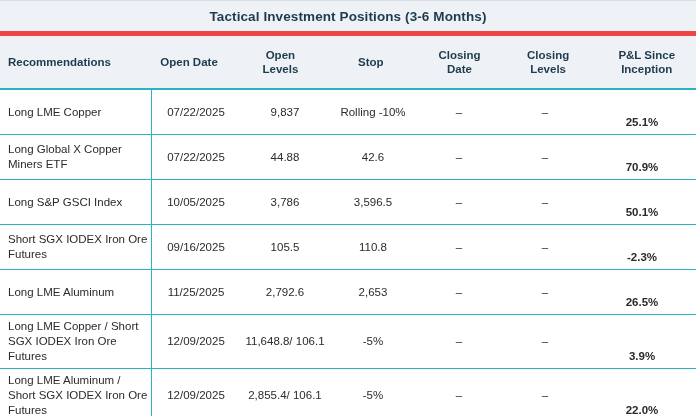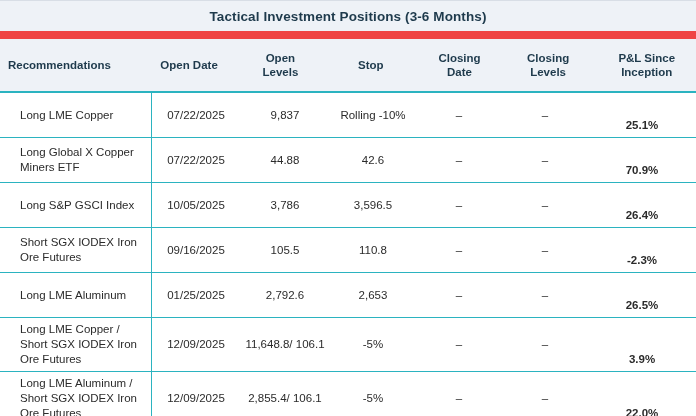--- a/index.html
+++ b/index.html
@@ -20,21 +20,21 @@
     height: 416px;
     box-sizing: border-box;
     background: #ffffff;
   }
 
   
   .title-bar {
     height: 30px;
     background: #eef2f7;
     border-top: 1px solid #d8dee6;
-    border-bottom: 8px solid #ef4444;
+    border-bottom: 5px solid #ef4444;
     display: flex;
     align-items: center;
     justify-content: center;
   }
   .title-text {
     font-size: 13.5px;
     font-weight: bold;
     color: #1e3a4c;
     letter-spacing: 0.1px;
   }
@@ -82,21 +82,21 @@
     text-align: right;
     font-size: 11.5px;
     color: #2b2b2b;
     padding: 4px 3px;
     box-sizing: border-box;
     line-height: 1.3;
   }
   .cell.name {
     justify-content: flex-start;
     text-align: left;
-    padding-left: 20px;
+    padding-left: 8px;
     border-right: 1.4px solid #2bb3c0;
   }
   .cell.pnl {
     align-items: flex-end;
     padding-bottom: 4px;
     font-weight: bold;
   }
 
   
   .c0 { width: 152px; }
@@ -166,36 +166,36 @@
     <div class="cell pnl c6">70.9%</div>
   </div>
 
   <div class="body-row">
     <div class="cell name c0">Long S&amp;P GSCI Index</div>
     <div class="cell c1">10/05/2025</div>
     <div class="cell c2">3,786</div>
     <div class="cell c3">3,596.5</div>
     <div class="cell c4">–</div>
     <div class="cell c5">–</div>
-    <div class="cell pnl c6">26.4%</div>
+    <div class="cell pnl c6">50.1%</div>
   </div>
 
   <div class="body-row">
     <div class="cell name c0">Short SGX IODEX Iron Ore Futures</div>
     <div class="cell c1">09/16/2025</div>
     <div class="cell c2">105.5</div>
     <div class="cell c3">110.8</div>
     <div class="cell c4">–</div>
     <div class="cell c5">–</div>
     <div class="cell pnl c6">-2.3%</div>
   </div>
 
   <div class="body-row">
     <div class="cell name c0">Long LME Aluminum</div>
-    <div class="cell c1">01/25/2025</div>
+    <div class="cell c1">11/25/2025</div>
     <div class="cell c2">2,792.6</div>
     <div class="cell c3">2,653</div>
     <div class="cell c4">–</div>
     <div class="cell c5">–</div>
     <div class="cell pnl c6">26.5%</div>
   </div>
 
   <div class="body-row">
     <div class="cell name c0">Long LME Copper / Short SGX IODEX Iron Ore Futures</div>
     <div class="cell c1">12/09/2025</div>

